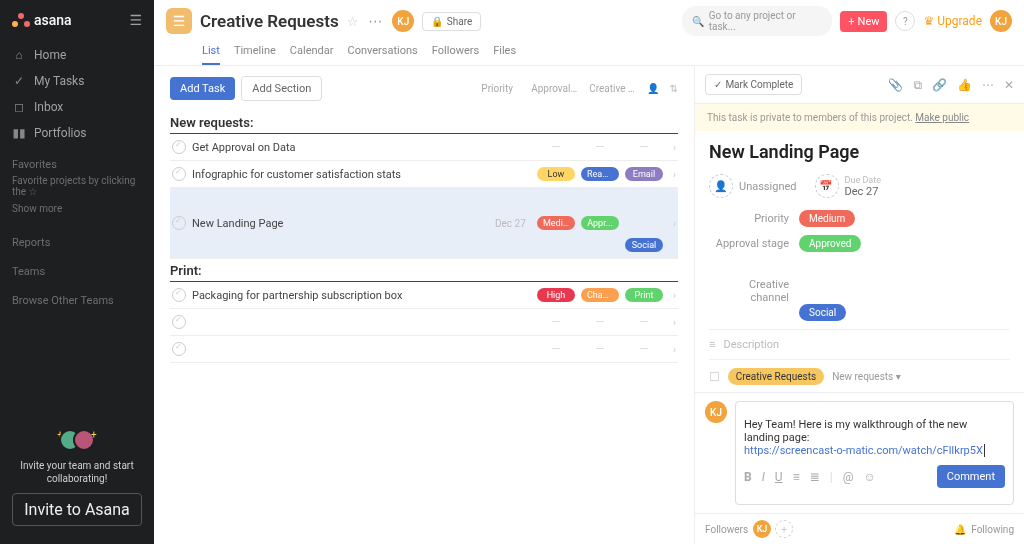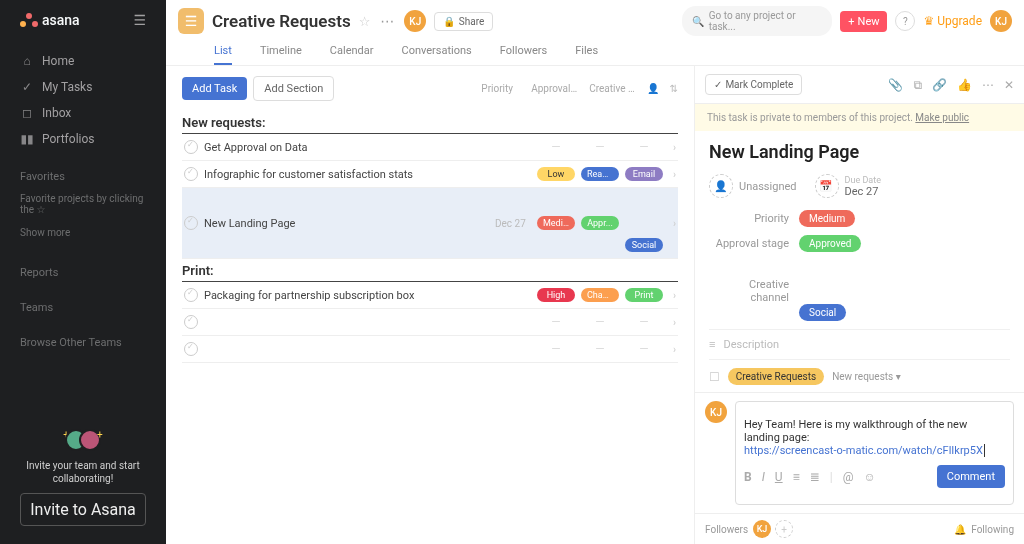--- a/index.html
+++ b/index.html
@@ -1,19 +1,19 @@
 <!DOCTYPE html>
 <html><head>
 <meta charset="utf-8">
 <style>
 * { box-sizing: border-box; margin: 0; padding: 0; font-family: -apple-system, BlinkMacSystemFont, "Segoe UI", Roboto, sans-serif; }
 body { width: 1024px; height: 544px; overflow: hidden; background: #f6f8f9; display: flex; font-size: 12px; color: #333; }
 
 
-.sidebar { width: 166px; background: #1e1f21; color: #a2a0a2; display: flex; flex-direction: column; padding: 10px 16px; position: relative; gap: 6px; }
+.sidebar { width: 154px; background: #1e1f21; color: #a2a0a2; display: flex; flex-direction: column; padding: 10px 8px; position: relative; }
 .sidebar-top { display: flex; align-items: center; justify-content: space-between; padding: 2px 4px 14px; }
 .asana-logo { display: flex; align-items: center; gap: 4px; }
 .logo-dots { width: 18px; height: 14px; position: relative; }
 .logo-dots span { position: absolute; width: 6px; height: 6px; border-radius: 50%; }
 .logo-dots span:nth-child(1){ background:#f06a6a; top:0; left:6px;}
 .logo-dots span:nth-child(2){ background:#ffb14e; bottom:0; left:0;}
 .logo-dots span:nth-child(3){ background:#f06a6a; bottom:0; right:0;}
 .logo-text { color: #f6f8f9; font-weight: 500; font-size: 14px; }
 .collapse-icon { color: #a2a0a2; font-size: 14px; cursor: pointer; }
 .nav-item { display: flex; align-items: center; gap: 8px; padding: 6px 4px; border-radius: 4px; cursor: pointer; font-size: 12px; }
@@ -35,21 +35,21 @@
 .proj-title { font-size: 17px; font-weight:600; color:#333; }
 .star { color:#ccc; font-size:13px; cursor:pointer; }
 .dots { color:#999; font-size:14px; cursor:pointer; padding:0 2px;}
 .avatar { width:22px; height:22px; border-radius:50%; background:#f1a33e; color:#fff; font-size:10px; display:flex; align-items:center; justify-content:center; font-weight:500;}
 .share-btn { border:1px solid #ddd; border-radius:4px; padding:3px 8px; font-size:10px; color:#666; display:flex; align-items:center; gap:3px; cursor:pointer;}
 .topbar-right { margin-left:auto; display:flex; align-items:center; gap:8px; }
 .search { display:flex; align-items:center; gap:4px; background:#f5f5f5; border-radius:14px; padding:4px 10px; width:150px; color:#999; font-size:10px;}
 .new-btn { background:#ff5263; color:#fff; border-radius:4px; padding:4px 8px; font-size:11px; display:flex; align-items:center; gap:3px; cursor:pointer;}
 .help { width:20px; height:20px; border:1px solid #ddd; border-radius:50%; display:flex; align-items:center; justify-content:center; font-size:10px; color:#999; cursor:pointer;}
 .upgrade { color:#ff9e16; font-size:12px; display:flex; align-items:center; gap:3px; cursor:pointer;}
-.tabs { display:flex; gap:28px; padding: 4px 48px 0; border-bottom:1px solid #eee; font-size:11px; color:#888;}
+.tabs { display:flex; gap:14px; padding: 4px 48px 0; border-bottom:1px solid #eee; font-size:11px; color:#888;}
 .tab { padding:4px 0 6px; cursor:pointer; }
 .tab.active { color:#4573d2; border-bottom:2px solid #4573d2; }
 
 .content { flex:1; display:flex; min-height:0; }
 .tasklist { flex:1; padding: 10px 16px; overflow:auto; min-width:0;}
 .toolbar { display:flex; align-items:center; gap:6px; margin-bottom:10px; }
 .btn-primary { background:#4573d2; color:#fff; padding:5px 10px; border-radius:4px; font-size:11px; cursor:pointer;}
 .btn-secondary { border:1px solid #ddd; padding:5px 10px; border-radius:4px; font-size:11px; color:#666; cursor:pointer;}
 .col-headers { margin-left:auto; display:flex; gap:10px; font-size:10px; color:#aaa; align-items:center;}
 .col { width:48px; text-align:center; overflow:hidden; text-overflow:ellipsis; white-space:nowrap;}

